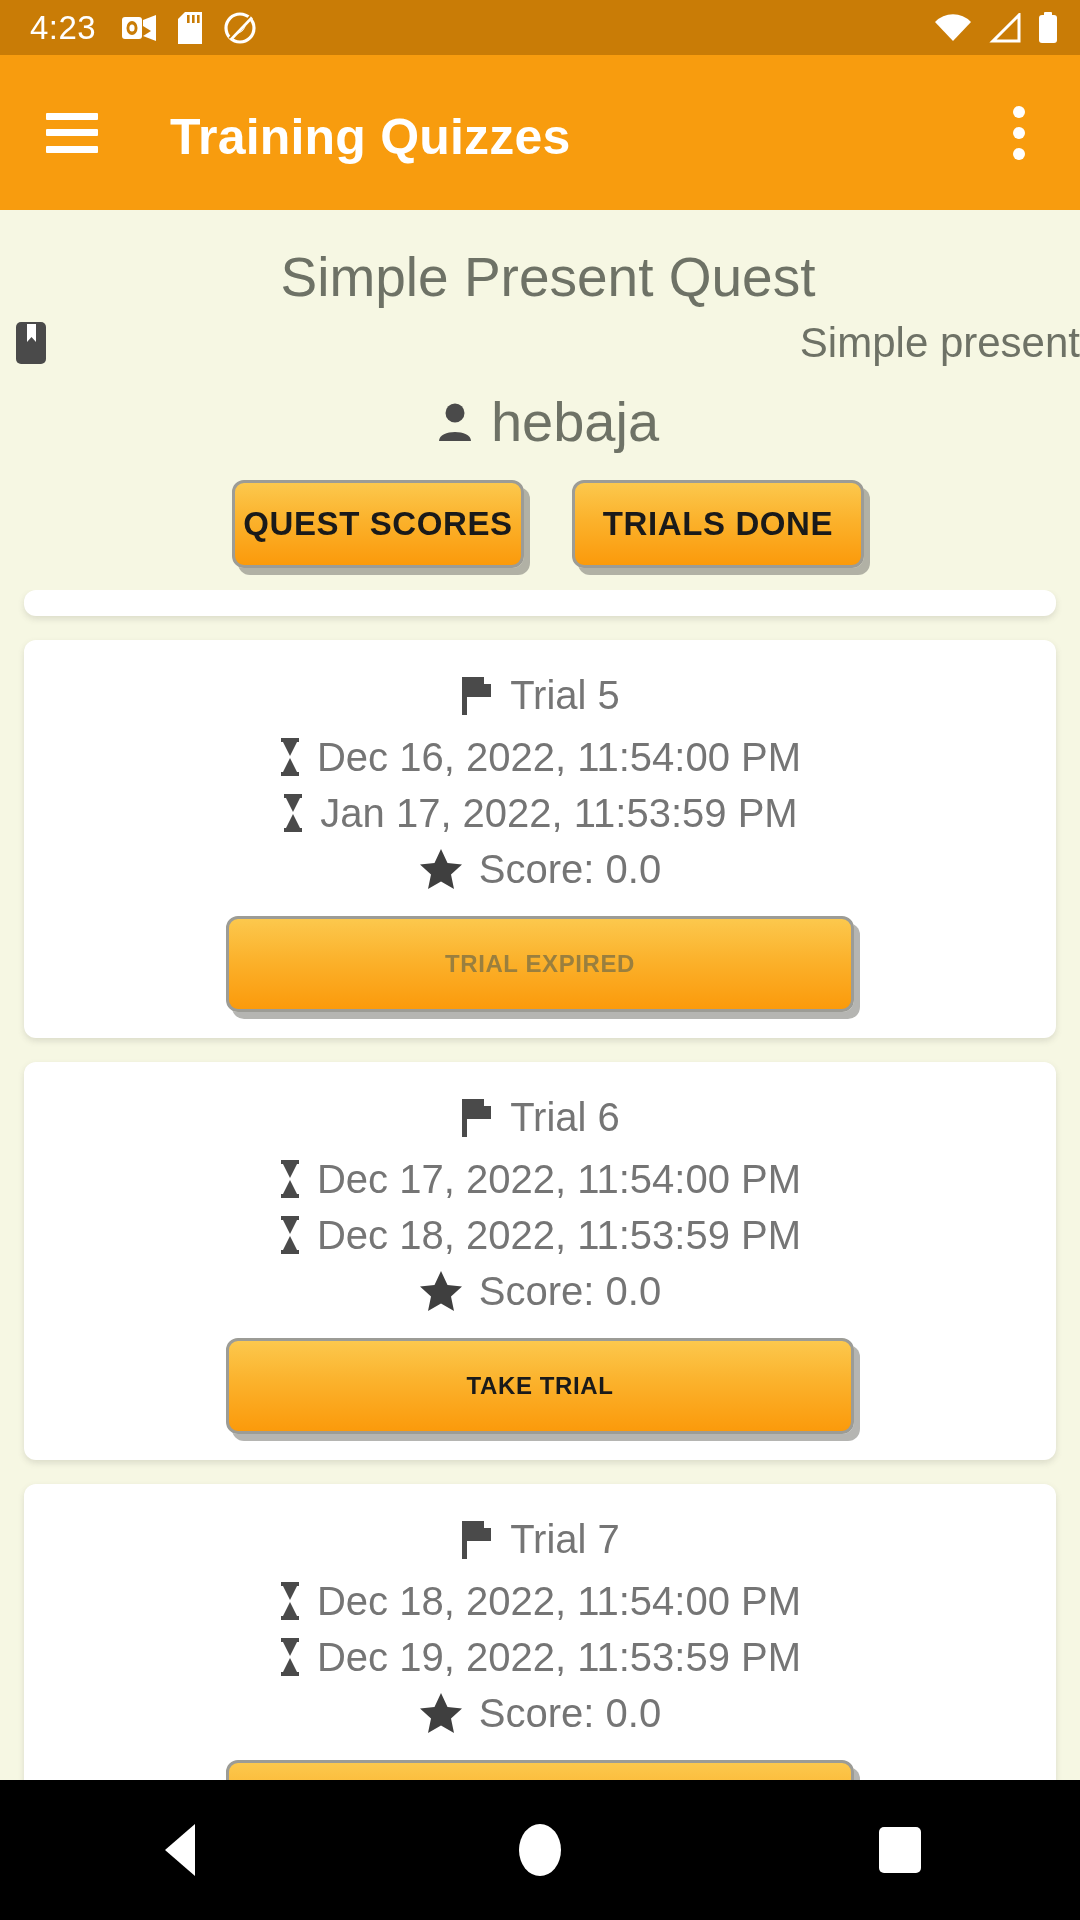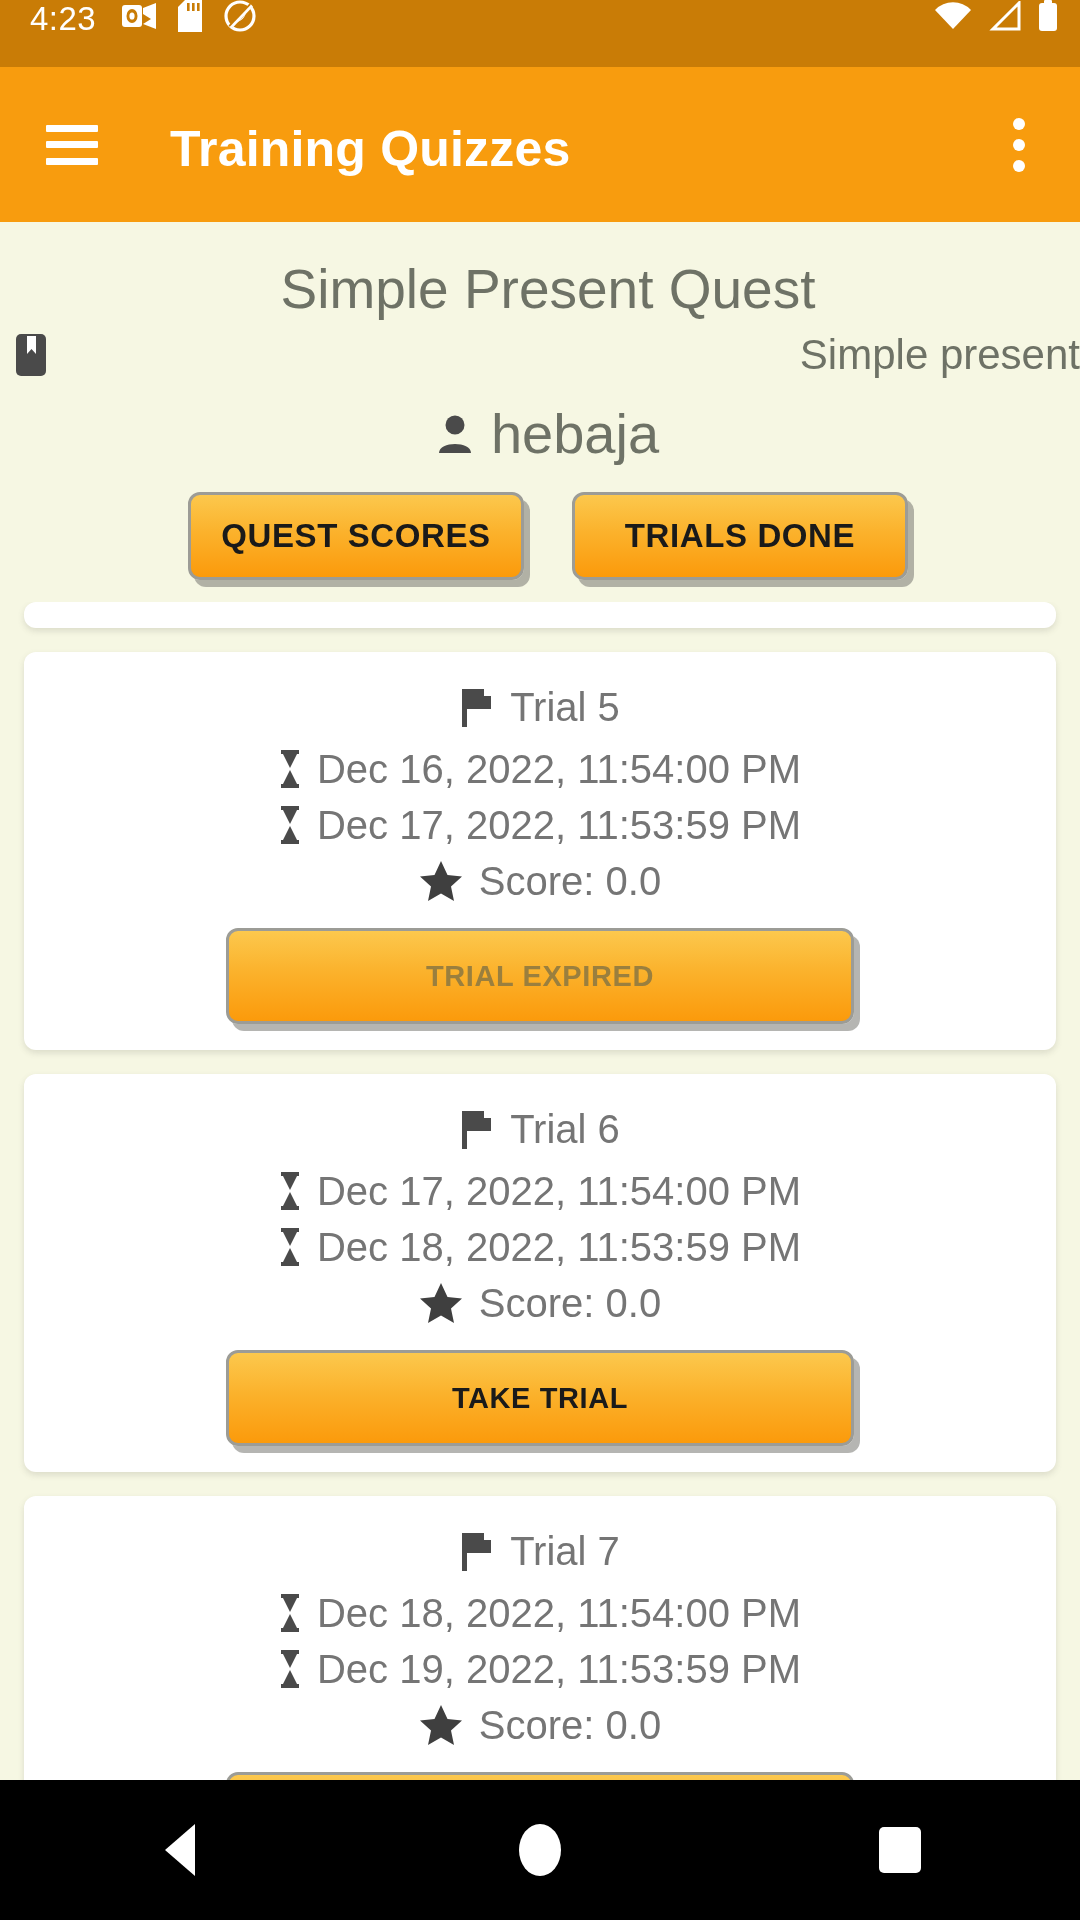--- a/index.html
+++ b/index.html
@@ -13,23 +13,23 @@
 
   #screen {
     position:relative;
     width:1080px; height:1920px;
     display:flex; flex-direction:column;
     background:#F6F7E3;
   }
 
   
   .status-bar {
-    height:67px;
+    height:55px;
     background:#C97C06;
-    display:flex; align-items:flex-start;
+    display:flex; align-items:center;
     padding:0 22px 0 30px;
     flex:0 0 auto;
   }
   .status-clock {
     color:#FFFFFF;
     font-size:33px;
     font-weight:400;
     letter-spacing:0.5px;
     margin-right:26px;
   }
@@ -114,25 +114,25 @@
     box-shadow:6px 7px 0 rgba(120,120,115,0.55);
     color:#1A1A1A;
     font-size:33px;
     font-weight:bold;
     letter-spacing:0.6px;
     display:flex; align-items:center; justify-content:center;
     cursor:pointer;
     user-select:none;
   }
   .obtn.header {
-    width:336px; height:88px;
+    width:292px; height:88px;
   }
   .obtn.card-action {
     width:628px; height:96px;
-    font-size:29px;
+    font-size:24px;
   }
   .obtn.disabled {
     color:#9A7F3E;
     cursor:default;
   }
 
   
   .card-list {
     flex:1 1 auto;
     position:relative;
@@ -325,21 +325,21 @@
 
       <div class="card-row card-date-row">
         <span class="ico">
           <svg width="22" height="38" viewBox="0 0 22 38">
             <rect x="2" y="0" width="18" height="4" fill="#4A4A4A"></rect>
             <rect x="2" y="34" width="18" height="4" fill="#4A4A4A"></rect>
             <path d="M4 4 L18 4 L11 18 Z" fill="#4A4A4A"></path>
             <path d="M11 20 L18 34 L4 34 Z" fill="#4A4A4A"></path>
           </svg>
         </span>
-        <span>Dec 17, 2022, 11:53:59 PM</span>
+        <span>Jan 17, 2022, 11:53:59 PM</span>
       </div>
 
       <div class="card-row card-score-row">
         <span class="ico">
           <svg width="44" height="42" viewBox="0 0 44 42">
             <path d="M22 1 L28.5 15 L43 16.5 L32 26.5 L35 41 L22 33.5 L9 41 L12 26.5 L1 16.5 L15.5 15 Z" fill="#3F3F3F"></path>
           </svg>
         </span>
         <span>Score: 0.0</span>
       </div>

